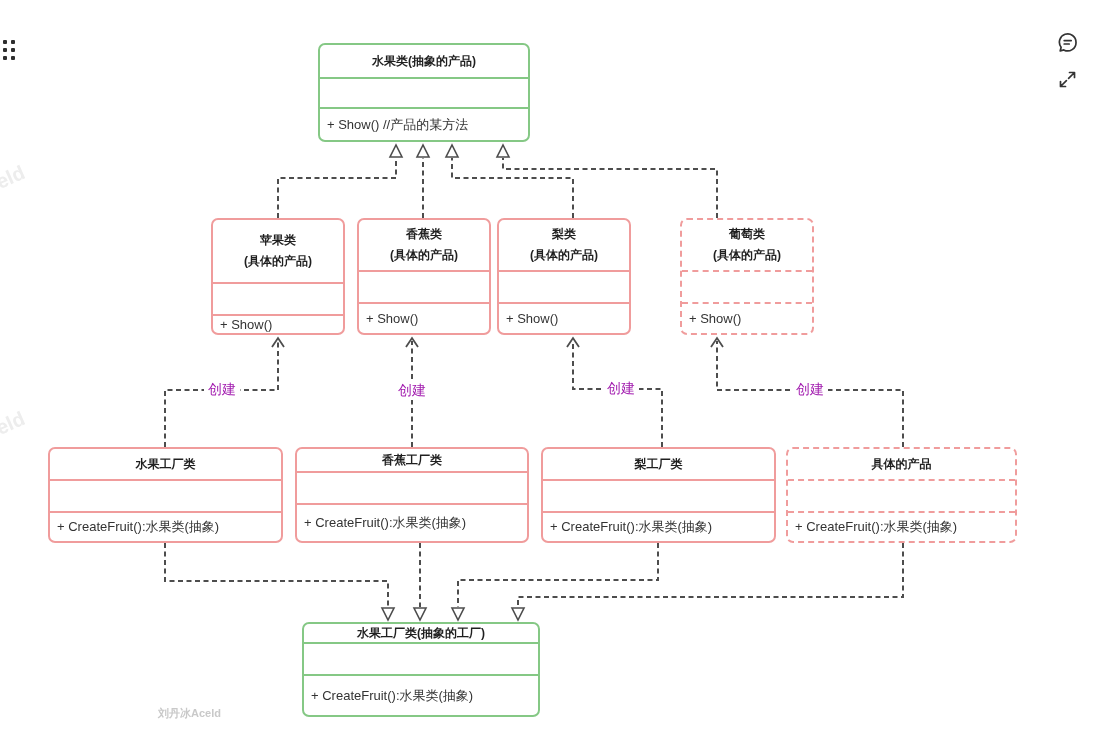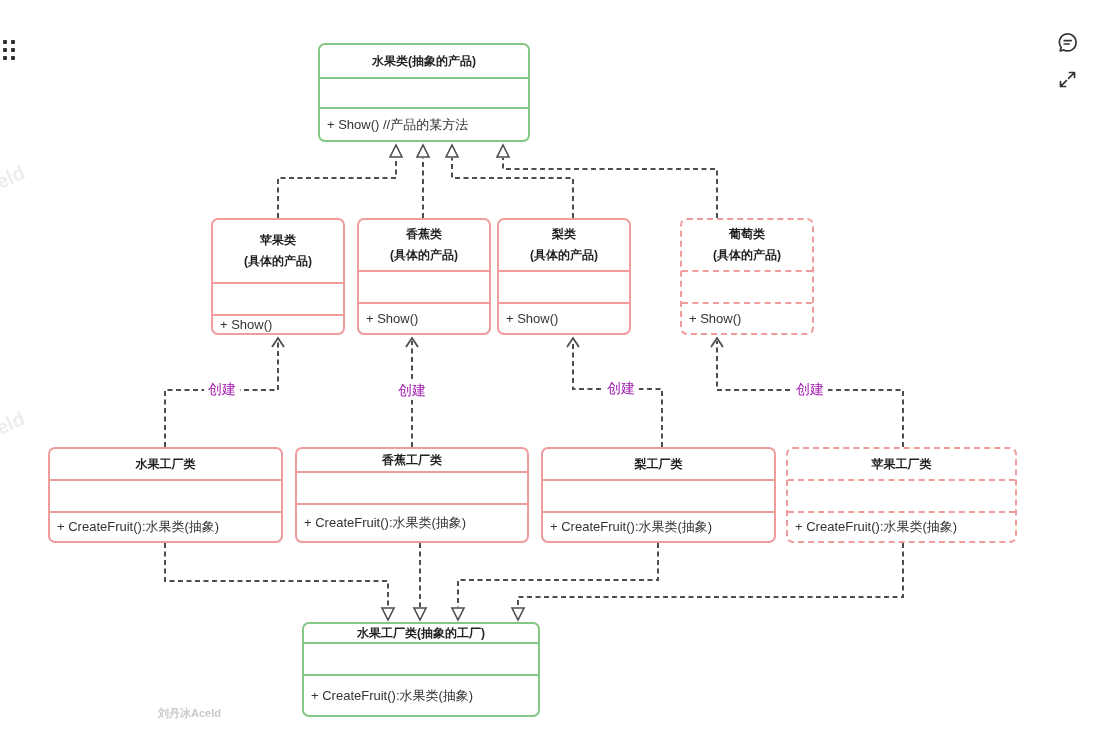--- a/index.html
+++ b/index.html
@@ -169,21 +169,21 @@
     <div class="uml-method">+ CreateFruit():水果类(抽象)</div>
   </div>
 
   <div class="uml-box pink" style="left:541px;top:447px;width:235px;height:96px">
     <div class="uml-title" style="height:32px">梨工厂类</div>
     <div class="uml-mid" style="height:32px"></div>
     <div class="uml-method">+ CreateFruit():水果类(抽象)</div>
   </div>
 
   <div class="uml-box pink dashed" style="left:786px;top:447px;width:231px;height:96px">
-    <div class="uml-title" style="height:32px">苹果工厂类</div>
+    <div class="uml-title" style="height:32px">具体的产品</div>
     <div class="uml-mid" style="height:32px"></div>
     <div class="uml-method">+ CreateFruit():水果类(抽象)</div>
   </div>
 
   <div class="uml-box green" style="left:302px;top:622px;width:238px;height:95px">
     <div class="uml-title" style="height:20px">水果工厂类(抽象的工厂)</div>
     <div class="uml-mid" style="height:32px"></div>
     <div class="uml-method">+ CreateFruit():水果类(抽象)</div>
   </div>
 

